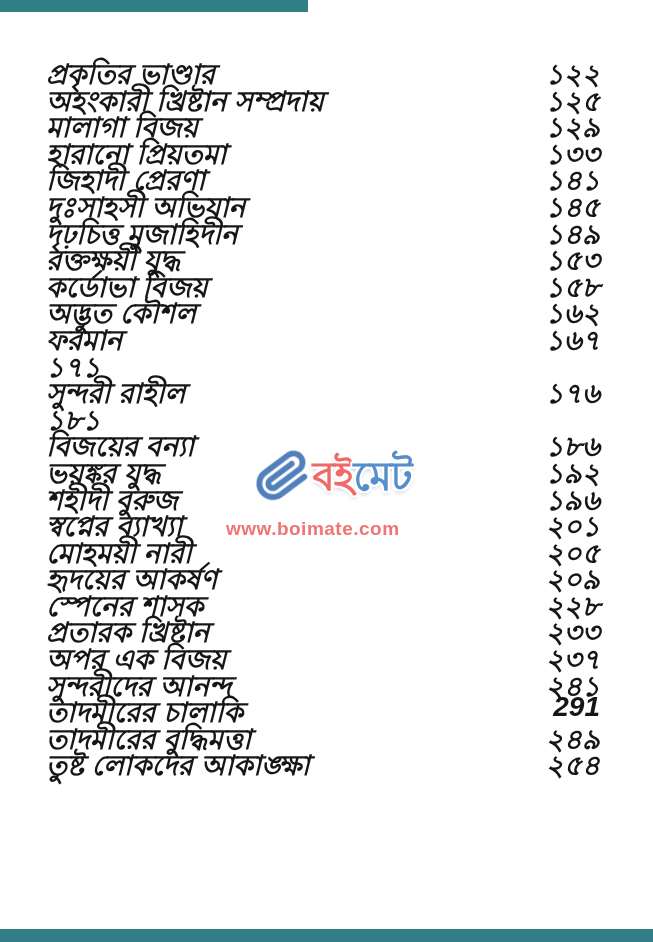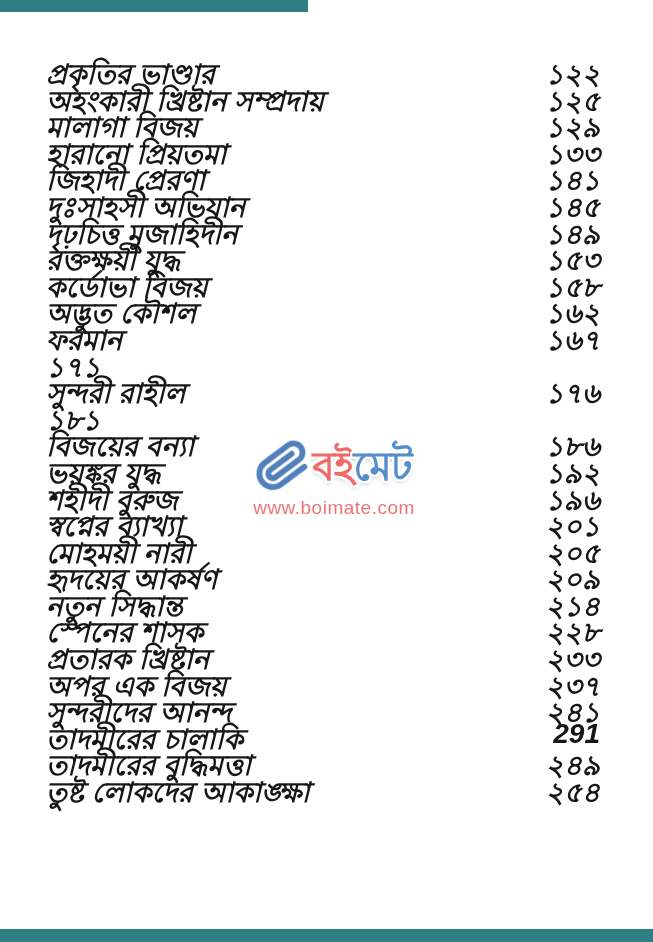--- a/index.html
+++ b/index.html
@@ -31,22 +31,22 @@
     display: flex; justify-content: space-between; align-items: flex-start;
     height: 26.6px;
     font-size: 28px; font-weight: bold;
     color: var(--text, #161616);
     white-space: nowrap;
     font-style: italic;
   }
   .toc-title { text-align: left; }
   .toc-page { text-align: right; }
   .watermark {
-    position: absolute; left: 226px; top: 436px; width: 216px;
-    text-align: center; z-index: 5; opacity: 0.93;
+    position: absolute; left: 226px; top: 446px; width: 216px;
+    z-index: 5; opacity: 0.93;
     pointer-events: none;
   }
   .wm-logo {
     display: flex; align-items: center; justify-content: center;
     height: 60px; gap: 2px;
   }
   .wm-clip {
     width: 54px; height: 54px; flex: 0 0 auto;
     transform: rotate(8deg);
     filter: drop-shadow(0 0 2px #ffffff);
@@ -55,22 +55,22 @@
     font-size: 40px; font-weight: bold; line-height: 58px;
     letter-spacing: -1px;
     text-shadow:
       -2px 0 0 #fff, 2px 0 0 #fff, 0 -2px 0 #fff, 0 2px 0 #fff,
       -2px -2px 0 #fff, 2px 2px 0 #fff, -2px 2px 0 #fff, 2px -2px 0 #fff,
       0 3px 4px rgba(40,70,120,0.35);
   }
   .wm-text-red  { color: var(--logo_red, #ee5f5c); }
   .wm-text-blue { color: var(--logo_blue, #4a86c8); }
   .wm-url {
-    margin-top: 1px;
-    font-size: 19px; font-weight: normal; letter-spacing: 0.5px;
+    margin-top: 12px;
+    font-size: 19px; font-weight: bold; letter-spacing: 0.5px;
     color: var(--url_red, #ef6a6a);
     text-shadow: 0 0 2px #ffffff;
   }
 </style>
 </head>
 <body style="--page_bg: #ffffff; --edge_bar: #317f84; --text: #161616; --logo_red: #ee5f5c; --logo_blue: #4a86c8; --paperclip_blue: #4577b8; --url_red: #ef6a6a;">
 
 <div class="page">
 
   <div class="edge-bar-top"></div>
@@ -146,24 +146,20 @@
         <span class="toc-title">স্বপ্নের ব্যাখ্যা</span>
         <span class="toc-page">২০১</span>
       </div>
       <div class="toc-row">
         <span class="toc-title">মোহময়ী নারী</span>
         <span class="toc-page">২০৫</span>
       </div>
       <div class="toc-row">
         <span class="toc-title">হৃদয়ের আকর্ষণ</span>
         <span class="toc-page">২০৯</span>
-      </div>
-      <div class="toc-row">
-        <span class="toc-title">নতুন সিদ্ধান্ত</span>
-        <span class="toc-page">২১৪</span>
       </div>
       <div class="toc-row">
         <span class="toc-title">স্পেনের শাসক</span>
         <span class="toc-page">২২৮</span>
       </div>
       <div class="toc-row">
         <span class="toc-title">প্রতারক খ্রিষ্টান</span>
         <span class="toc-page">২৩৩</span>
       </div>
       <div class="toc-row">

